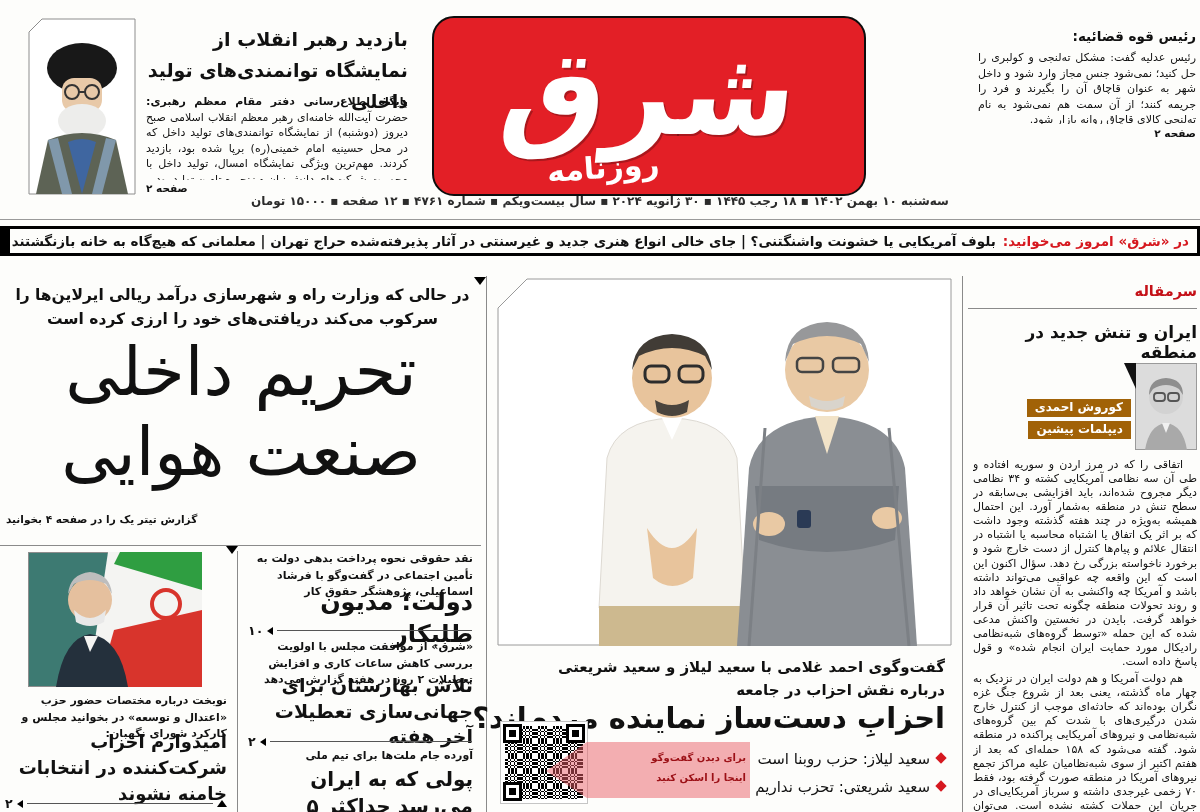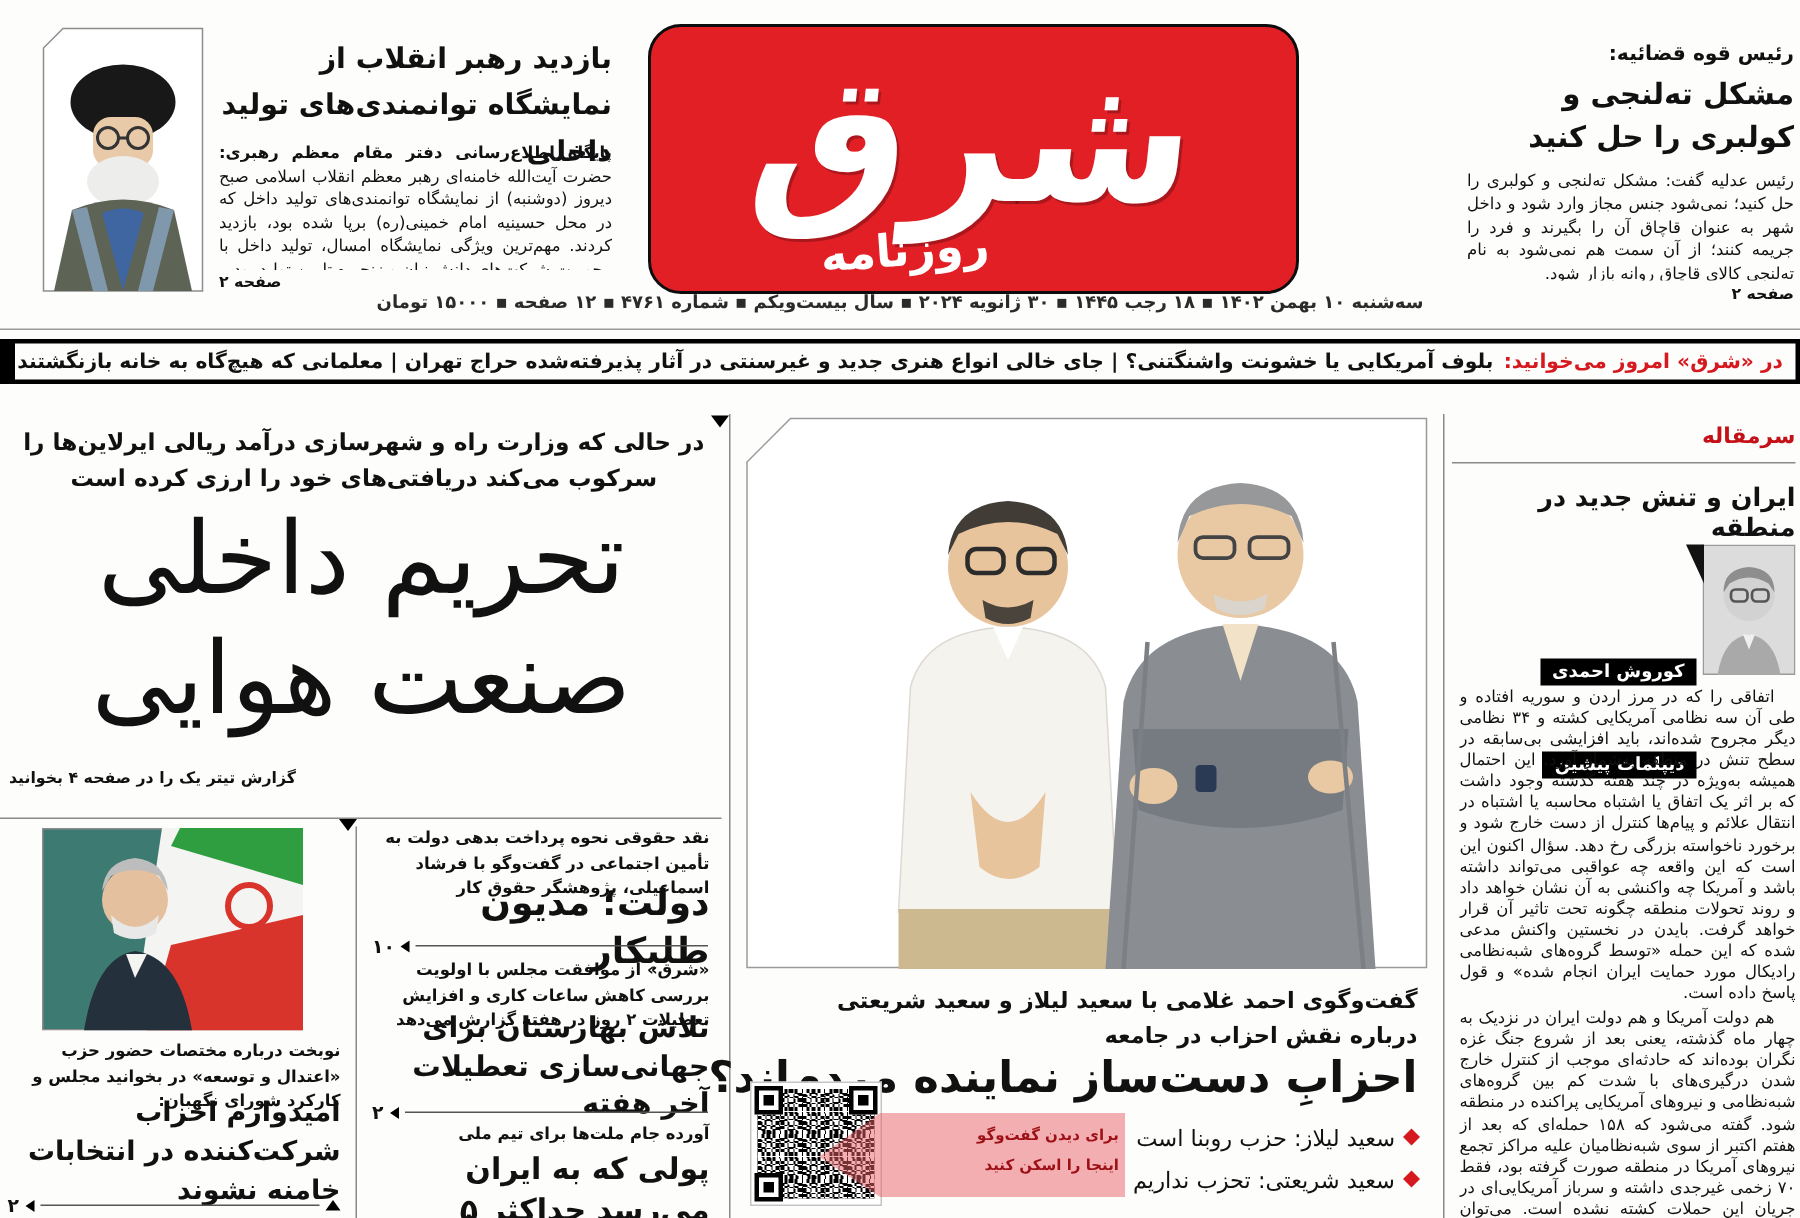--- a/index.html
+++ b/index.html
@@ -54,21 +54,21 @@
   .qr-f::after{content:"";position:absolute;inset:3px;background:#000;}
   .qr-arrow{left:546px;top:742px;width:204px;height:56px;background:rgba(233,96,104,.5);
      clip-path:polygon(0 52%,20% 0,100% 0,100% 100%,20% 100%);}
   .qr-note{left:640px;top:748px;width:106px;text-align:right;font-size:10px;font-weight:bold;color:#9c1016;line-height:1.95;}
 
   
   .ed-section{left:975px;top:283px;width:222px;text-align:right;color:#c41118;font-size:14.5px;font-weight:bold;}
   .ed-rule{left:968px;top:308px;width:229px;}
   .ed-headline{left:975px;top:322px;width:222px;text-align:right;font-size:17px;font-weight:bold;}
   .ed-tags{left:975px;top:399px;width:156px;display:flex;flex-direction:column;align-items:flex-start;gap:4px;}
-  .ed-tag{background:#000000;color:#fff;font-size:12px;font-weight:bold;padding:1px 8px 3px;margin-top:40px;}
+  .ed-tag{background:#a16207;color:#fff;font-size:12px;font-weight:bold;padding:1px 8px 3px;}
   .ed-wedge{left:1124px;top:363px;width:0;height:0;border-top:26px solid #121212;border-left:12px solid transparent;}
   .ed-body{left:973px;top:458px;width:224px;height:354px;overflow:hidden;font-size:11px;line-height:1.28;text-align:justify;}
   .ed-body p{margin:0 0 3px;text-indent:14px;}
 
   
   .nb-kicker{left:3px;top:693px;width:224px;text-align:right;font-size:11px;font-weight:bold;line-height:1.5;}
   .nb-headline{left:3px;top:729px;width:224px;text-align:right;font-size:18px;font-weight:bold;line-height:1.45;}
 
   
   .bf-kicker{width:228px;text-align:right;font-size:11px;font-weight:bold;line-height:1.5;}
@@ -103,21 +103,20 @@
   <div class="abs tl-body just"><span class="bold">پایگاه اطلاع‌رسانی دفتر مقام معظم رهبری:</span><span> حضرت آیت‌الله خامنه‌ای رهبر معظم انقلاب اسلامی صبح دیروز (دوشنبه) از نمایشگاه توانمندی‌های تولید داخل که در محل حسینیه امام خمینی(ره) برپا شده بود، بازدید کردند. مهم‌ترین ویژگی نمایشگاه امسال، تولید داخل با محوریت شرکت‌های دانش‌بنیان و زنجیره تامین تولید بود.</span></div>
   <div class="abs tl-page">صفحه ۲</div>
 
   <div class="abs logo-box">
     <div class="logo-text">شرق</div>
     <div class="logo-tagline">روزنامه</div>
   </div>
 
   <div class="abs tr-block">
     <div class="tr-kicker">رئیس قوه قضائیه:</div>
-    <div class="tr-headline">مشکل ته‌لنجی و کولبری را حل کنید</div>
     <div class="tr-body just">رئیس عدلیه گفت: مشکل ته‌لنجی و کولبری را حل کنید؛ نمی‌شود جنس مجاز وارد شود و داخل شهر به عنوان قاچاق آن را بگیرند و فرد را جریمه کنند؛ از آن سمت هم نمی‌شود به نام ته‌لنجی کالای قاچاق روانه بازار شود.</div>
     <div class="tr-page">صفحه ۲</div>
   </div>
 
   <div class="abs dateline">سه‌شنبه ۱۰ بهمن ۱۴۰۲ ▪ ۱۸ رجب ۱۴۴۵ ▪ ۳۰ ژانویه ۲۰۲۴ ▪ سال بیست‌ویکم ▪ شماره ۴۷۶۱ ▪ ۱۲ صفحه ▪ ۱۵۰۰۰ تومان</div>
   <div class="abs header-rule"></div>
 
   <div class="abs band">
     <span class="band-lead">در «شرق» امروز می‌خوانید:</span>
     <span>بلوف آمریکایی یا خشونت واشنگتنی؟ | جای خالی انواع هنری جدید و غیرسنتی در آثار پذیرفته‌شده حراج تهران | معلمانی که هیچ‌گاه به خانه بازنگشتند | برگزاری کارگاه «صلح» با نوجوانان</span>

